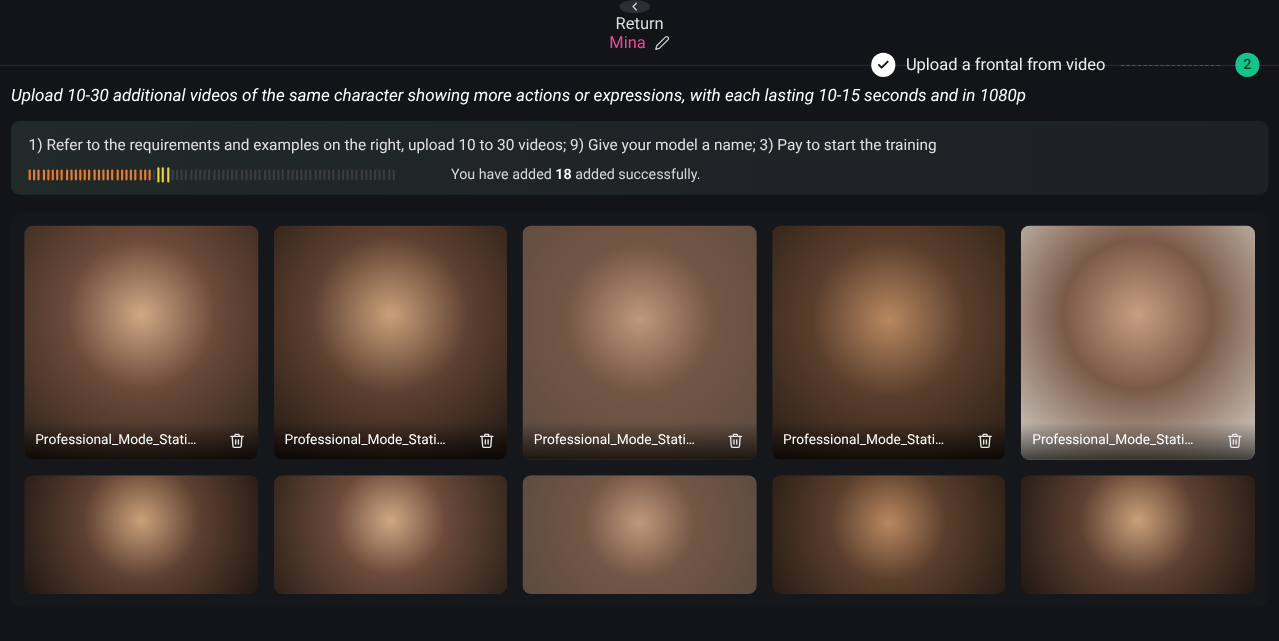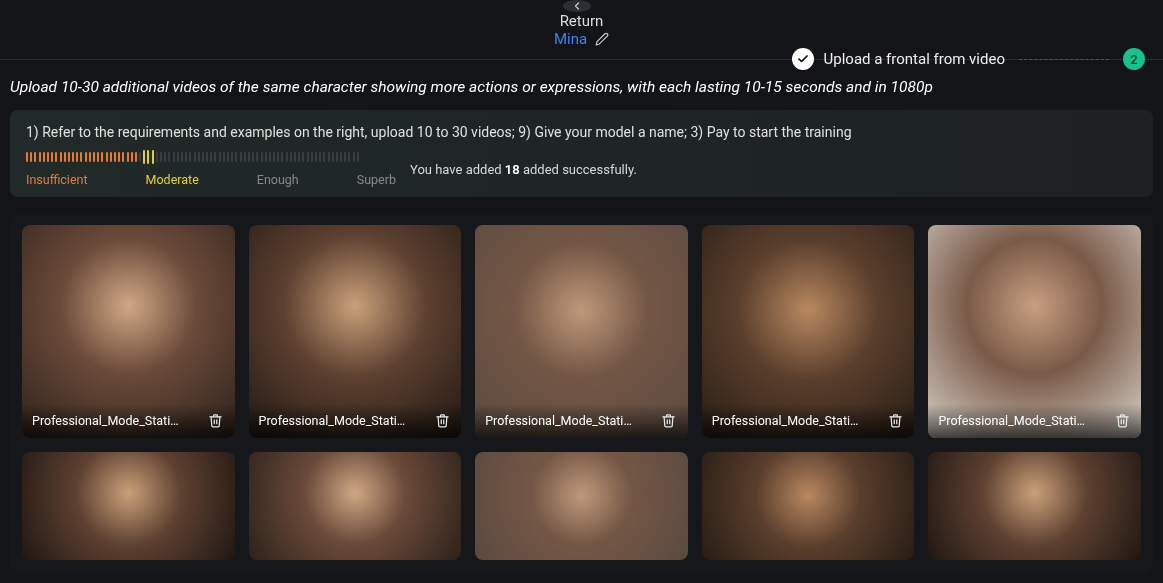--- a/index.html
+++ b/index.html
@@ -25,21 +25,21 @@
     background: #2c2e34;
     display: flex; align-items: center; justify-content: center;
     cursor: pointer;
     margin-right: 10px;
   }
   .return-label { font-size: 15px; color: #ddd; }
   .divider-vert {
     width: 1px; height: 18px; background: #3a3c42;
     margin: 0 16px;
   }
-  .model-name { font-size: 15px; color: #3b82f6; display: flex; align-items: center; gap: 8px; }
+  .model-name { font-size: 15px; color: #ec4899; display: flex; align-items: center; gap: 8px; }
   .edit-icon { width: 14px; height: 14px; display: inline-flex; }
   .steps {
     margin-left: auto;
     display: flex; align-items: center; gap: 14px;
     font-size: 15px;
   }
   .step { display: flex; align-items: center; gap: 10px; }
   .step-badge {
     width: 22px; height: 22px; border-radius: 50%;
     display: flex; align-items: center; justify-content: center;
@@ -246,26 +246,20 @@
             <div class="tick"></div>
             <div class="tick"></div>
             <div class="tick"></div>
             <div class="tick"></div>
             <div class="tick"></div>
             <div class="tick"></div>
             <div class="tick"></div>
             <div class="tick"></div>
             <div class="tick"></div>
           </div>
-        <div class="meter-labels">
-          <span class="lbl-insufficient">Insufficient</span>
-          <span class="lbl-moderate">Moderate</span>
-          <span class="lbl-enough">Enough</span>
-          <span class="lbl-superb">Superb</span>
-        </div>
       </div>
       <div class="added-text">
         <span>You have added </span><span class="count">18</span><span> added successfully.</span>
       </div>
     </div>
   </div>
 
   <div class="grid" id="video-grid">
       <div class="card">
         <div class="thumb t1"></div>

